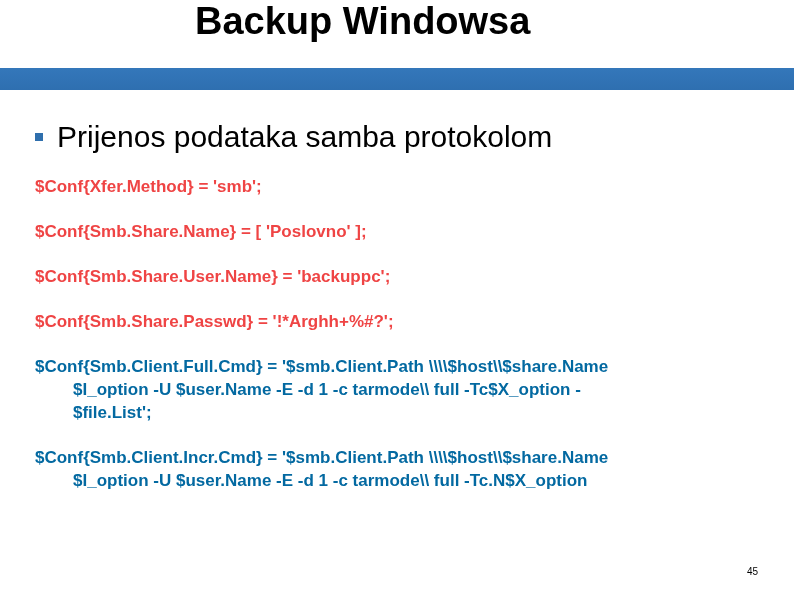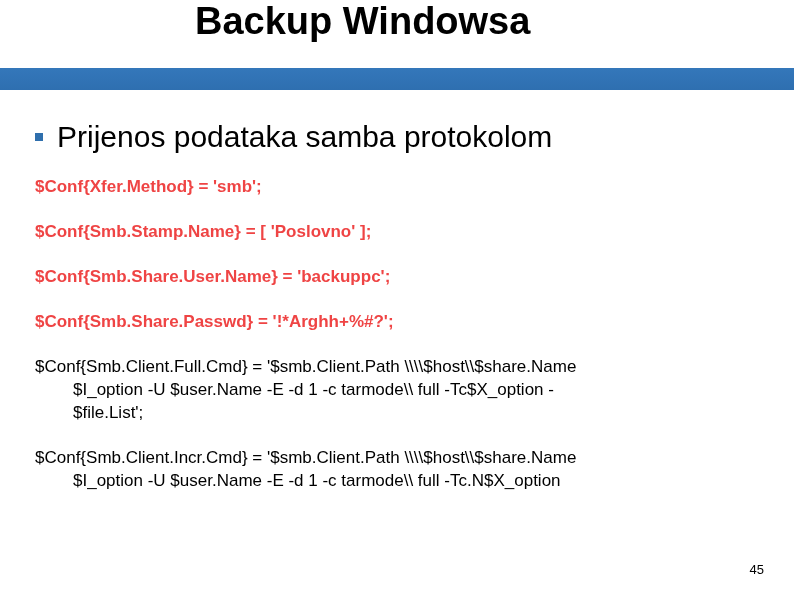--- a/index.html
+++ b/index.html
@@ -54,54 +54,54 @@
   }
   .conf-line {
     font-size: 17px;
     font-weight: bold;
     color: #ef4444;
     margin-bottom: 22px;
     line-height: 1.35;
   }
   .conf-multi {
     font-size: 17px;
-    font-weight: normal;
-    color: #000000;
+    font-weight: bold;
+    color: #0369a1;
     margin-bottom: 22px;
     line-height: 1.35;
   }
   .conf-multi .indent {
     display: block;
     padding-left: 38px;
   }
   .page-num {
     position: absolute;
     bottom: 18px;
-    right: 30px;
-    font-size: 13px;
+    right: 36px;
+    font-size: 10px;
     color: #000;
   }
 </style>
 </head>
 <body>
 
 <div class="header-band">
   <div class="title-bar">
     <div class="title">Backup Windowsa</div>
   </div>
 </div>
 
 <div class="content">
   <div class="bullet-row">
     <div class="bullet"></div>
     <div class="bullet-text">Prijenos podataka samba protokolom</div>
   </div>
 
   <div class="conf-line">$Conf{Xfer.Method} = 'smb';</div>
-  <div class="conf-line">$Conf{Smb.Stamp.Name} = [ 'Poslovno' ];</div>
+  <div class="conf-line">$Conf{Smb.Share.Name} = [ 'Poslovno' ];</div>
   <div class="conf-line">$Conf{Smb.Share.User.Name} = 'backuppc';</div>
   <div class="conf-line">$Conf{Smb.Share.Passwd} = '!*Arghh+%#?';</div>
 
   <div class="conf-multi">
     <span>$Conf{Smb.Client.Full.Cmd} = '$smb.Client.Path \\\\$host\\$share.Name</span>
     <span class="indent">$I_option -U $user.Name -E -d 1 -c tarmode\\ full -Tc$X_option -</span>
     <span class="indent">$file.List';</span>
   </div>
 
   <div class="conf-multi">

